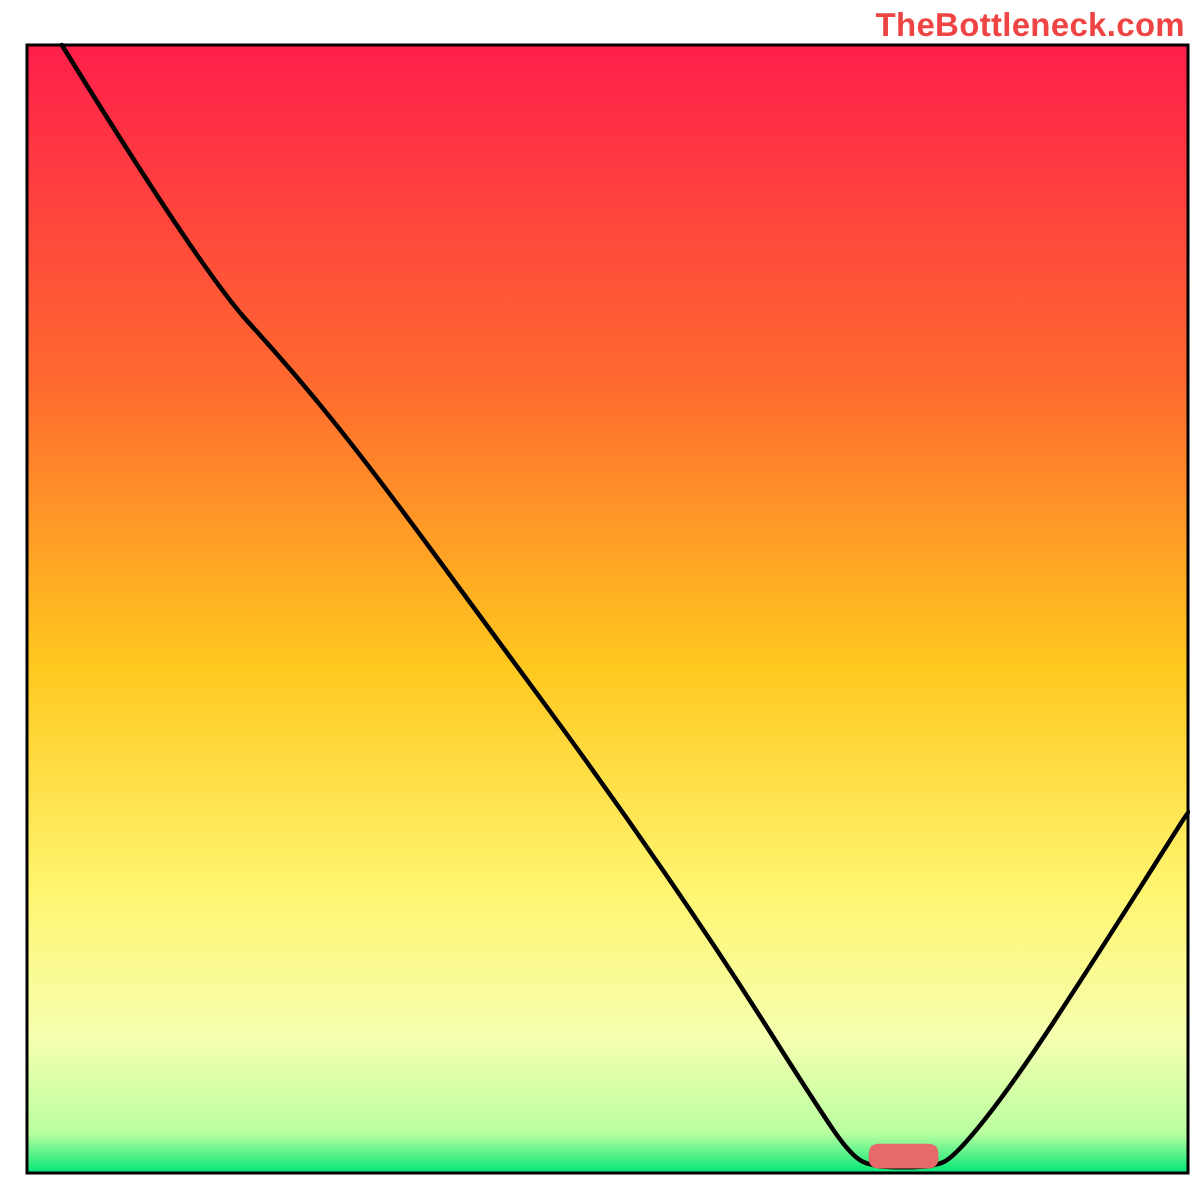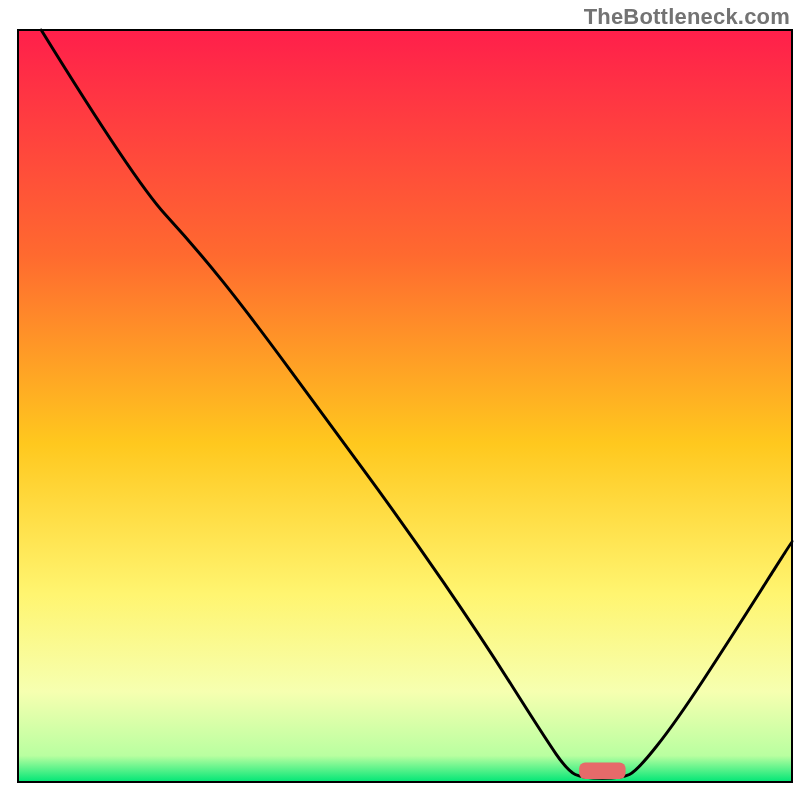--- a/index.html
+++ b/index.html
@@ -15,21 +15,21 @@
     width: 800px;
     height: 800px;
   }
   .watermark {
     position: absolute;
     top: 4px;
     right: 10px;
     font-family: Arial, Helvetica, sans-serif;
     font-size: 22px;
     font-weight: bold;
-    color: #737373;
+    color: #ef4444;
     letter-spacing: 0.2px;
   }
   svg.plot {
     position: absolute;
     left: 0;
     top: 0;
   }
 </style>
 </head>
 <body>

